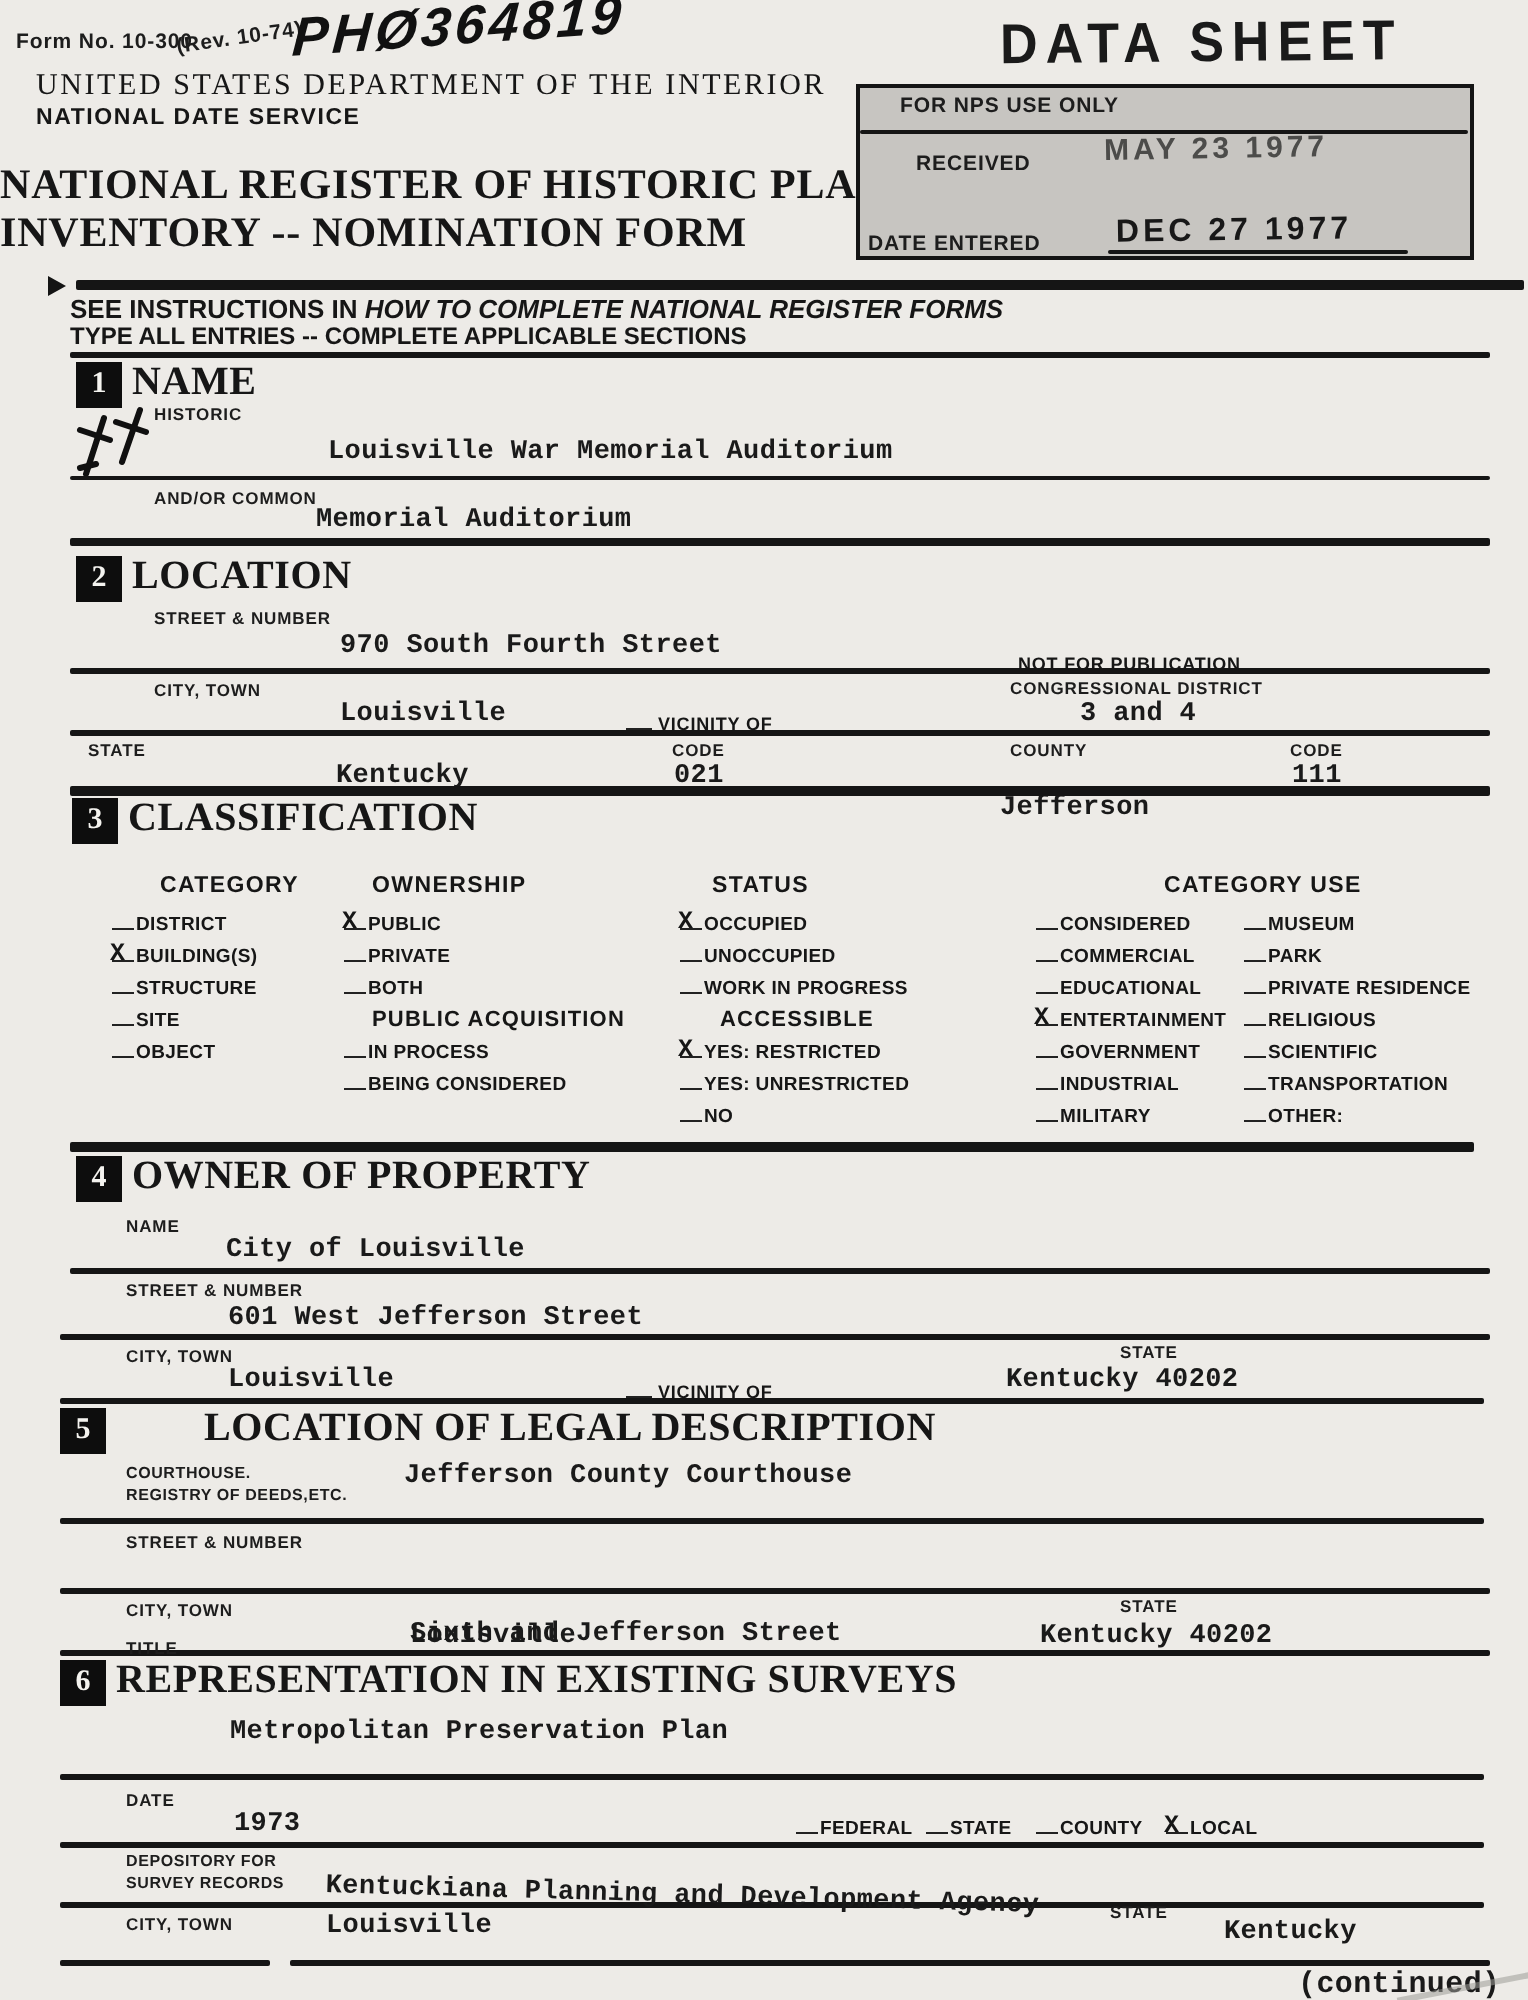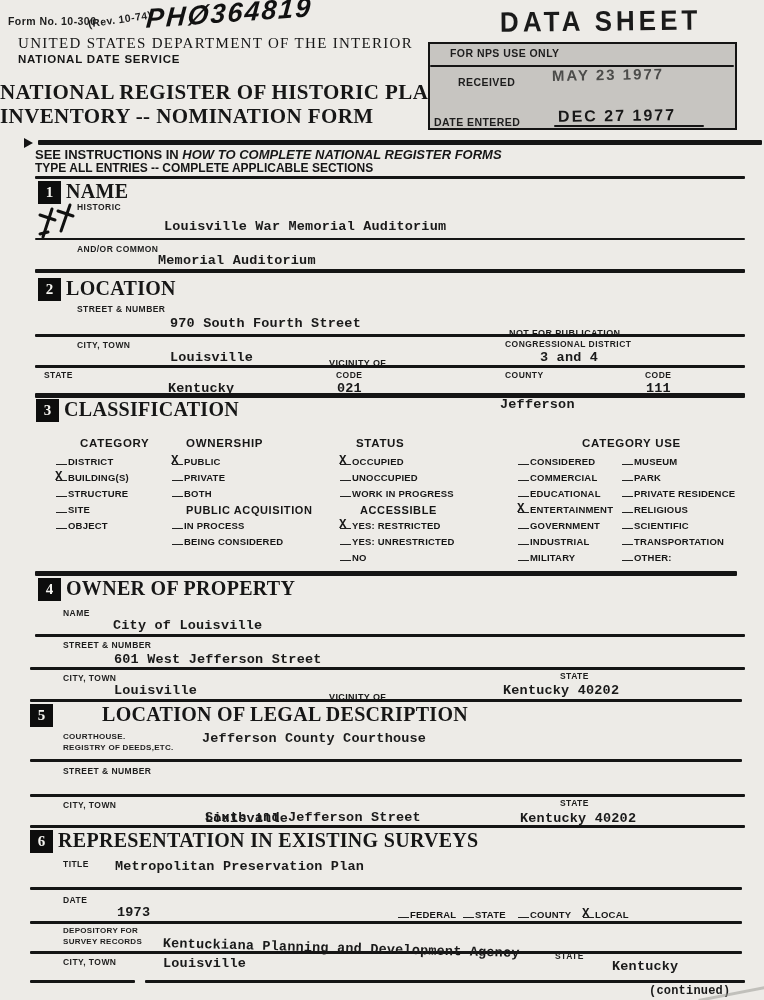--- a/index.html
+++ b/index.html
@@ -205,21 +205,21 @@
 
 <div class="abs lab" style="left:63px; top:800px;">CITY, TOWN</div>
 <div class="abs lab" style="left:560px; top:798px;">STATE</div>
 <div class="abs tw" style="left:205px; top:811px;">Louisville</div>
 <div class="abs tw" style="left:520px; top:811px;">Kentucky 40202</div>
 <div class="rule" style="left:30px; top:825px; width:715px; height:2.5px;"></div>
 
 <div class="abs sq" style="left:30px; top:830px;">6</div>
 <div class="abs stitle" style="left:58px; top:829px;">REPRESENTATION IN EXISTING SURVEYS</div>
 
-<div class="abs lab" style="left:63px; top:859px;">TITLE</div>
+<div class="abs lab" style="left:63px; top:819px;">TITLE</div>
 <div class="abs tw" style="left:115px; top:859px;">Metropolitan Preservation Plan</div>
 <div class="rule" style="left:30px; top:887px; width:712px; height:2.5px;"></div>
 
 <div class="abs lab" style="left:63px; top:895px;">DATE</div>
 <div class="abs tw" style="left:117px; top:905px;">1973</div>
 
 <div class="abs" style="left:398px; top:904px;"><span class="ci" style="display:inline-block;"><span class="mk"></span><span class="bl"></span><span>FEDERAL</span></span></div>
 <div class="abs" style="left:463px; top:904px;"><span class="ci" style="display:inline-block;"><span class="mk"></span><span class="bl"></span><span>STATE</span></span></div>
 <div class="abs" style="left:518px; top:904px;"><span class="ci" style="display:inline-block;"><span class="mk"></span><span class="bl"></span><span>COUNTY</span></span></div>
 <div class="abs" style="left:583px; top:904px;"><span class="ci" style="display:inline-block;"><span class="mk">X</span><span class="bl"></span><span>LOCAL</span></span></div>
@@ -230,14 +230,14 @@
 <div class="abs tw" style="left:163px; top:936px; transform:rotate(1.6deg); transform-origin:left top;">Kentuckiana Planning and Development Agency</div>
 
 <div class="abs lab" style="left:63px; top:957px;">CITY, TOWN</div>
 <div class="abs tw" style="left:163px; top:956px;">Louisville</div>
 <div class="abs lab" style="left:555px; top:951px;">STATE</div>
 <div class="abs tw" style="left:612px; top:959px;">Kentucky</div>
 
 <div class="rule" style="left:30px; top:980px; width:105px; height:2.5px;"></div>
 <div class="rule" style="left:145px; top:980px; width:600px; height:2.5px;"></div>
 
-<div class="abs tw" style="left:649px; top:984px; font-size:12px;">(continued)</div>
+<div class="abs tw" style="left:649px; top:984px; font-size:15px;">(continued)</div>
 <div class="abs" style="left:698px; top:992px; width:72px; height:3px; background:#9d9c98; transform:rotate(-11deg); opacity:.55;"></div>
 
 </body></html>

